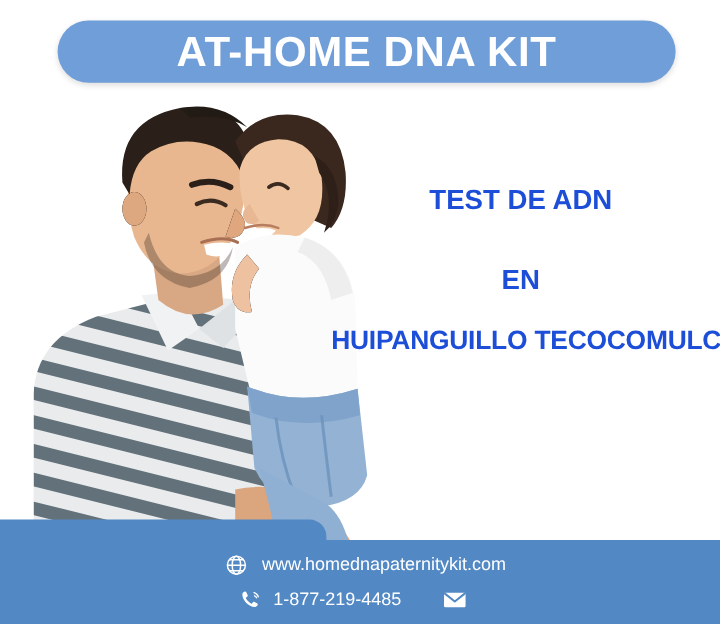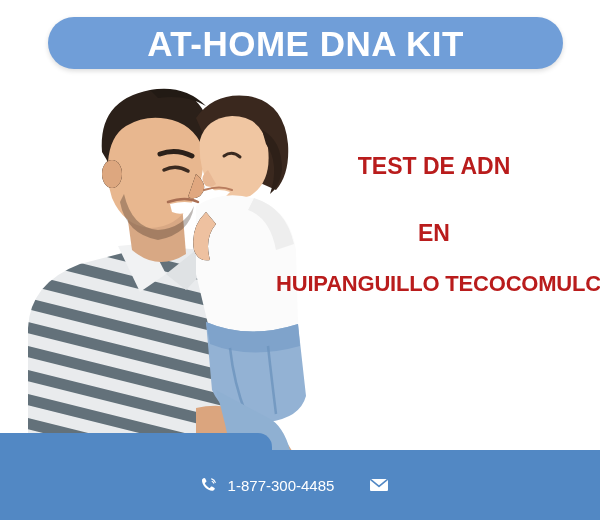--- a/index.html
+++ b/index.html
@@ -61,21 +61,21 @@
 
   
   .headline-block {
     position: absolute;
     left: 268px;
     top: 155px;
     width: 332px;
     text-align: center;
   }
   .headline-line {
-    color: #b91c1c;
+    color: #1d4ed8;
     font-weight: bold;
     font-size: 23px;
     line-height: 1;
     white-space: nowrap;
     font-family: "Liberation Sans", sans-serif;
   }
   .headline-line.l1 { margin-bottom: 44px; }
   .headline-line.l2 { margin-bottom: 28px; }
   .headline-line.l3 {
     font-size: 22px;
@@ -243,31 +243,45 @@
     <div class="headline-line l1">TEST DE ADN</div>
     <div class="headline-line l2">EN</div>
     <div class="headline-line l3">HUIPANGUILLO TECOCOMULCO</div>
   </div>
 
   <div class="footer-step"></div>
   <div class="footer-band"></div>
 
   <div class="footer-rows">
 
+    <div class="footer-row row-web">
+      <div class="footer-item item-web">
+        <span class="ft-ico">
+          <svg viewBox="0 0 24 24" width="20" height="20" fill="none" stroke="#ffffff" stroke-width="1.5">
+            <circle cx="12" cy="12" r="9"></circle>
+            <ellipse cx="12" cy="12" rx="4.2" ry="9"></ellipse>
+            <line x1="3" y1="12" x2="21" y2="12"></line>
+            <path d="M5 6.5 H19"></path>
+            <path d="M5 17.5 H19"></path>
+          </svg>
+        </span>
+        <span>www.homednapaternitykit.com</span>
+      </div>
+    </div>
 
     <div class="footer-row row-contact">
       <div class="footer-item item-phone">
         <span class="ft-ico">
           <svg viewBox="0 0 24 24" width="20" height="20">
             <path d="M6.2 3.5c-1.1 0-2.4 1.2-2.6 2.6-.4 2.6 1.5 6.5 3.9 8.9 2.4 2.4 6.3 4.3 8.9 3.9 1.4-.2 2.6-1.5 2.6-2.6 0-.5-.3-.8-.8-1.1l-2.5-1.3c-.6-.3-1.1-.2-1.5.3l-.9 1.1c-.3.4-.7.5-1.1.2-1-.6-1.9-1.3-2.8-2.2-.9-.9-1.6-1.8-2.2-2.8-.3-.4-.2-.8.2-1.1l1.1-.9c.5-.4.6-.9.3-1.5L7.5 4.3c-.3-.5-.6-.8-1.1-.8z" fill="#ffffff"></path>
             <path d="M15.2 4.6a6.2 6.2 0 0 1 4.3 4.3" stroke="#ffffff" stroke-width="1.4" fill="none" stroke-linecap="round"></path>
             <path d="M15.8 7.8a3 3 0 0 1 1.9 1.9" stroke="#ffffff" stroke-width="1.4" fill="none" stroke-linecap="round"></path>
           </svg>
         </span>
-        <span>1-877-300-4485</span>
+        <span>1-877-219-4485</span>
       </div>
 
       <div class="footer-item item-mail">
         <span class="ft-ico">
           <svg viewBox="0 0 24 24" width="22" height="22">
             <rect x="2.2" y="5.4" width="19.6" height="13.2" rx="1.2" fill="#ffffff"></rect>
             <path d="M3 6.2 L12 13.4 L21 6.2" stroke="#5288c4" stroke-width="1.8" fill="none" stroke-linecap="round" stroke-linejoin="round"></path>
           </svg>
         </span>
       </div>

